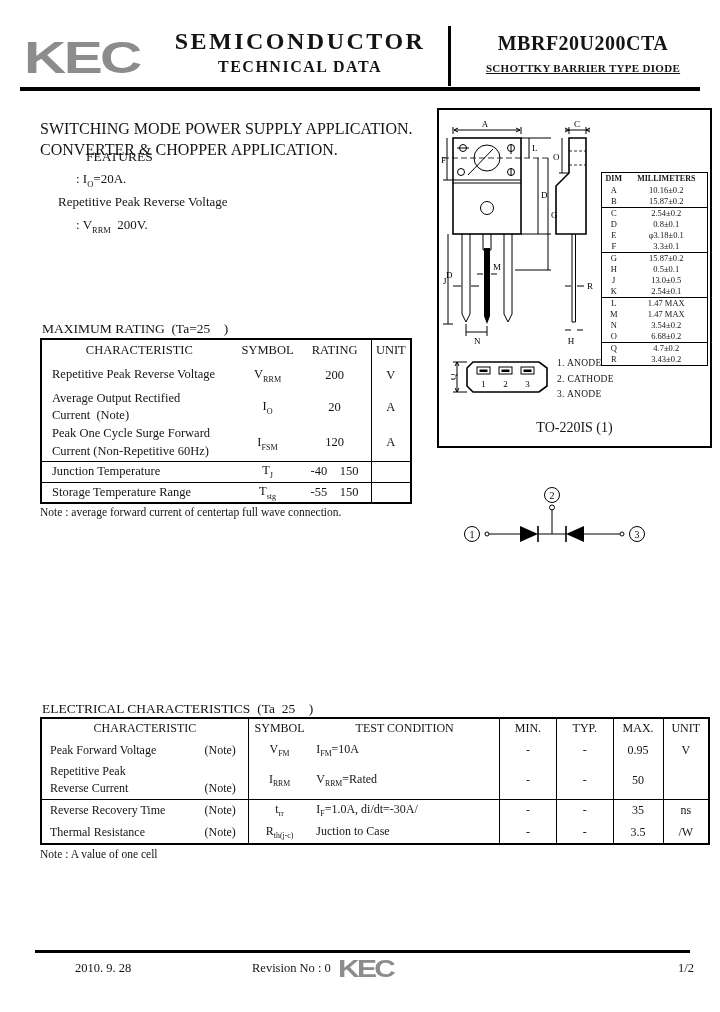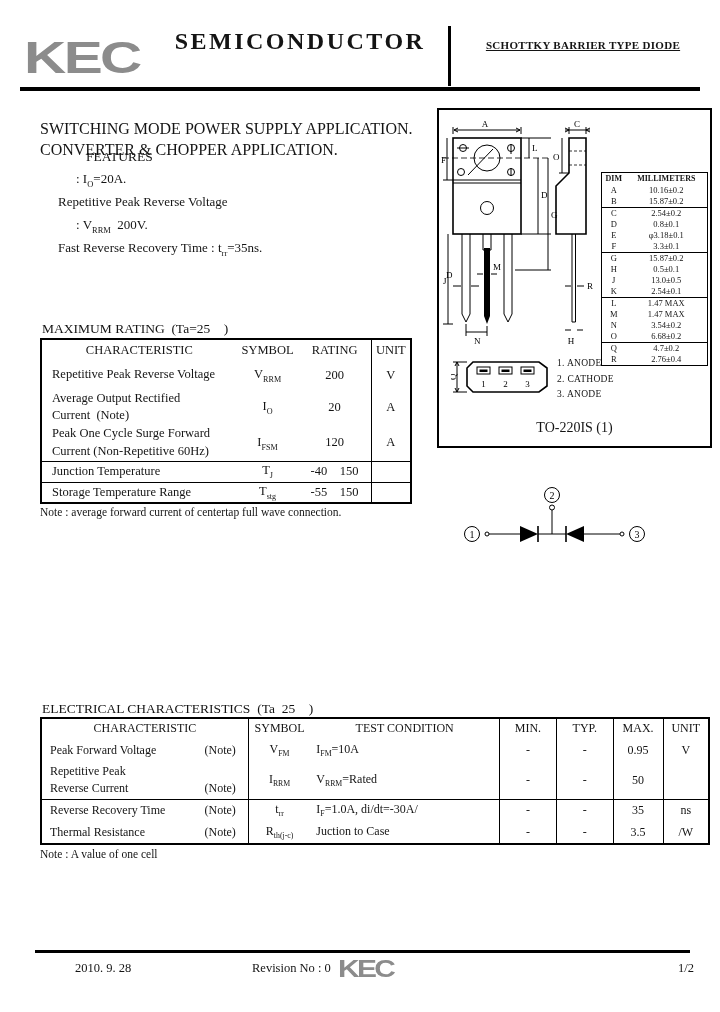--- a/index.html
+++ b/index.html
@@ -93,38 +93,39 @@
 </head>
 <body>
 
 <div class="page">
 
   <div class="hdr-logo">
     <span class="logo-kec">KEC</span>
   </div>
   <div class="hdr-center">
     <div class="hdr-title1">SEMICONDUCTOR</div>
+    <div class="hdr-title2">TECHNICAL DATA</div>
   </div>
   <div class="hdr-divider"></div>
   <div class="hdr-right">
+    <div class="hdr-part">MBRF20U200CTA</div>
     <div class="hdr-desc">SCHOTTKY BARRIER TYPE DIODE</div>
   </div>
   <div class="hdr-rule"></div>
 
   <div class="apps">
     <div>SWITCHING MODE POWER SUPPLY APPLICATION.</div>
     <div>CONVERTER &amp; CHOPPER APPLICATION.</div>
   </div>
 
   <div class="section-heading features-heading">FEATURES</div>
   <div class="features-list">
     <div class="feat l2"><span>: I</span><sub>O</sub><span class="pre">=20A.</span></div>
     <div class="feat l1"><span>Repetitive Peak Reverse Voltage</span><sub></sub><span class="pre"></span></div>
     <div class="feat l2"><span>: V</span><sub>RRM</sub><span class="pre">  200V.</span></div>
-    <div class="feat l1"><span>Fast Reverse Recovery Time : t</span><sub>rr</sub><span class="pre">=35ns.</span></div>
   </div>
 
   <div class="section-heading maxr-heading">MAXIMUM RATING  (Ta=25    )</div>
   <table class="maxr">
     <colgroup>
         <col style="width:197px">
         <col style="width:62px">
         <col style="width:73px">
         <col style="width:40px">
       </colgroup>
@@ -318,21 +319,21 @@
       <tr>
             <td class="dcol">O</td>
             <td>6.68±0.2</td>
           </tr>
       <tr class="grp">
             <td class="dcol">Q</td>
             <td>4.7±0.2</td>
           </tr>
       <tr>
             <td class="dcol">R</td>
-            <td>2.76±0.4</td>
+            <td>3.43±0.2</td>
           </tr>
     </tbody>
       </table>
 
     <svg class="btm-svg" width="104" height="54" viewBox="0 0 104 54">
       <line class="ln" x1="16" y1="12" x2="2" y2="12"></line>
         <line class="ln" x1="16" y1="42" x2="2" y2="42"></line>
       <line class="ln" x1="6" y1="12" x2="6" y2="42"></line>
       <path class="ln" d="M6,12 l-2,4 M6,12 l2,4 M6,42 l-2,-4 M6,42 l2,-4"></path>
       <text x="1" y="30" font-size="8" transform="rotate(-90 3 28)">Q</text>

